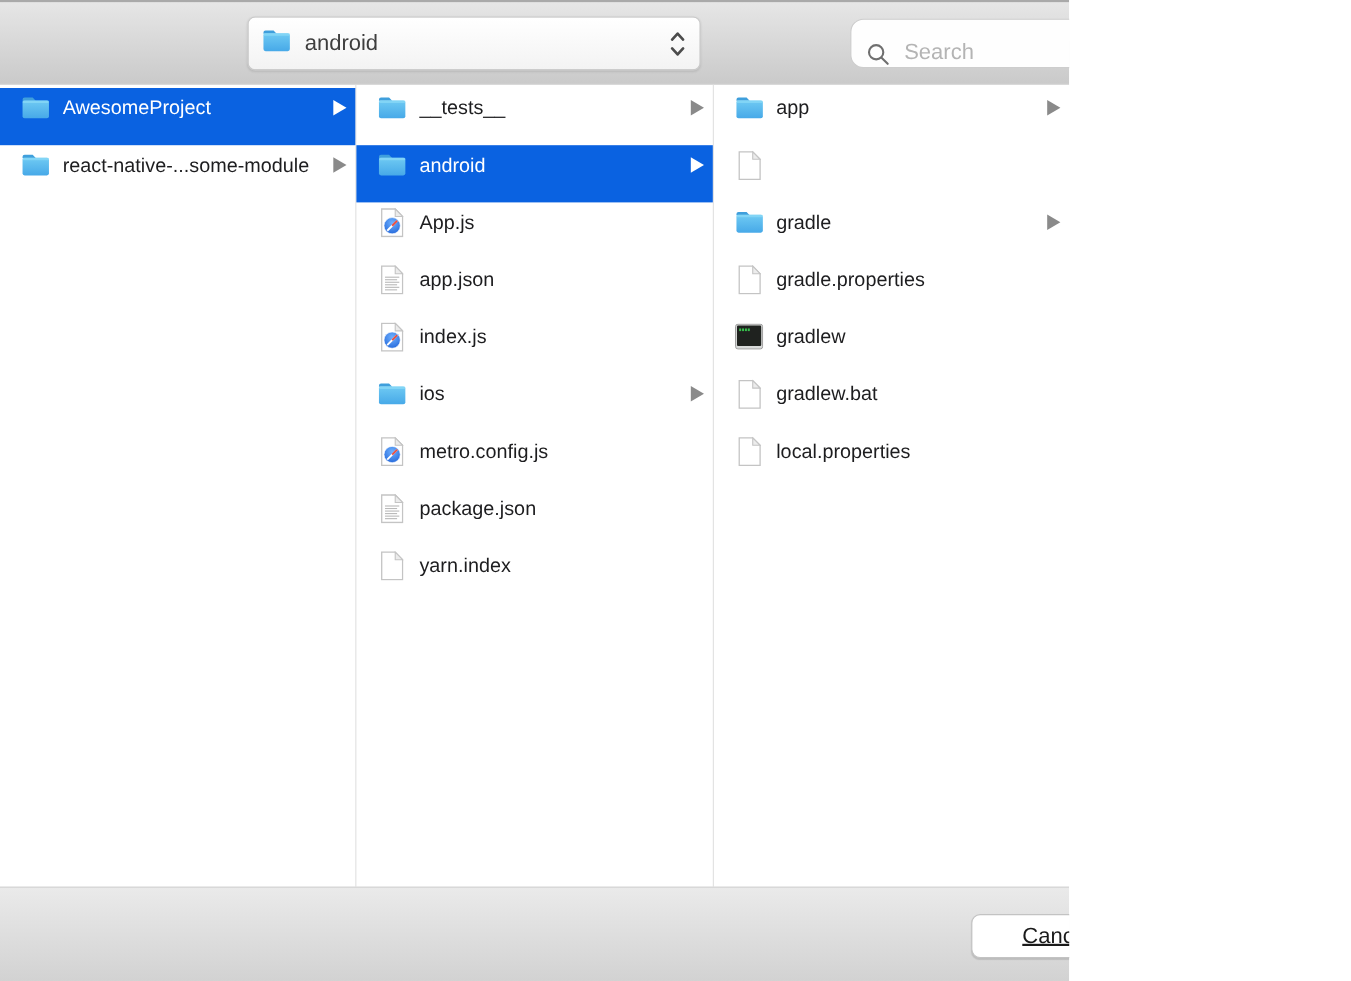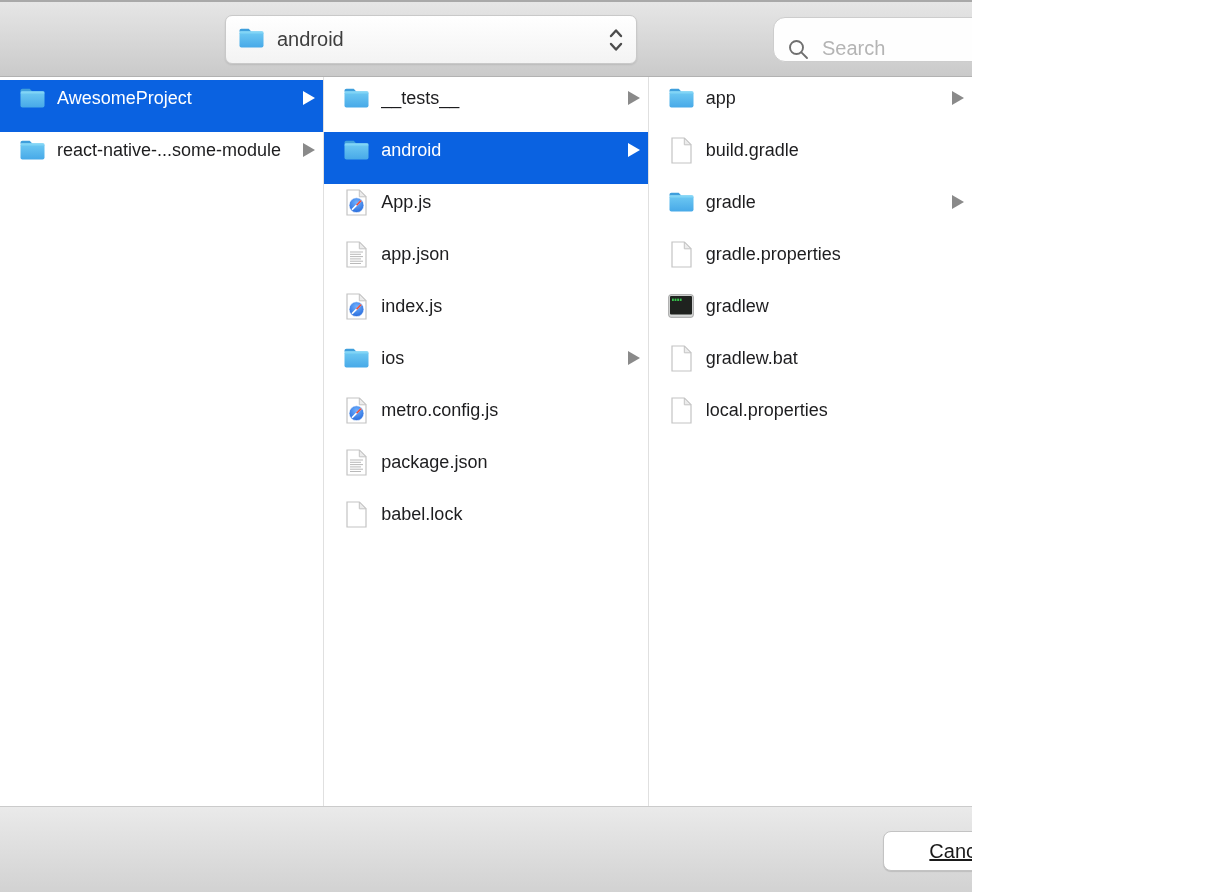--- a/index.html
+++ b/index.html
@@ -290,21 +290,21 @@
           </span>
           <span class="file-label">package.json</span>
         </div>
         <div class="file-row">
           <span class="icon-box">
             <svg width="21" height="27" viewBox="0 0 21 27">
               <path d="M1 1 h12.3 L20 7.8 V26 H1 Z" fill="#ffffff" stroke="#c4c4c4" stroke-width="1.2"></path>
               <path d="M13.3 1 L20 7.8 H13.3 Z" fill="#ececec" stroke="#c4c4c4" stroke-width="1"></path>
             </svg>
           </span>
-          <span class="file-label">babel.lock</span>
+          <span class="file-label">yarn.index</span>
         </div>
       </div>
       <div class="column">
         <div class="file-row">
           <span class="icon-box">
             <svg width="27" height="22" viewBox="0 0 27 22">
               <defs>
                 <linearGradient id="fg" x1="0" y1="0" x2="0" y2="1">
                   <stop offset="0" stop-color="#6fcaf3"></stop>
                   <stop offset="1" stop-color="#47a9e8"></stop>
@@ -318,21 +318,20 @@
           <span class="file-label">app</span>
           <span class="disclosure"></span>
         </div>
         <div class="file-row">
           <span class="icon-box">
             <svg width="21" height="27" viewBox="0 0 21 27">
               <path d="M1 1 h12.3 L20 7.8 V26 H1 Z" fill="#ffffff" stroke="#c4c4c4" stroke-width="1.2"></path>
               <path d="M13.3 1 L20 7.8 H13.3 Z" fill="#ececec" stroke="#c4c4c4" stroke-width="1"></path>
             </svg>
           </span>
-          <span class="file-label">build.gradle</span>
         </div>
         <div class="file-row">
           <span class="icon-box">
             <svg width="27" height="22" viewBox="0 0 27 22">
               <defs>
                 <linearGradient id="fg" x1="0" y1="0" x2="0" y2="1">
                   <stop offset="0" stop-color="#6fcaf3"></stop>
                   <stop offset="1" stop-color="#47a9e8"></stop>
                 </linearGradient>
               </defs>

